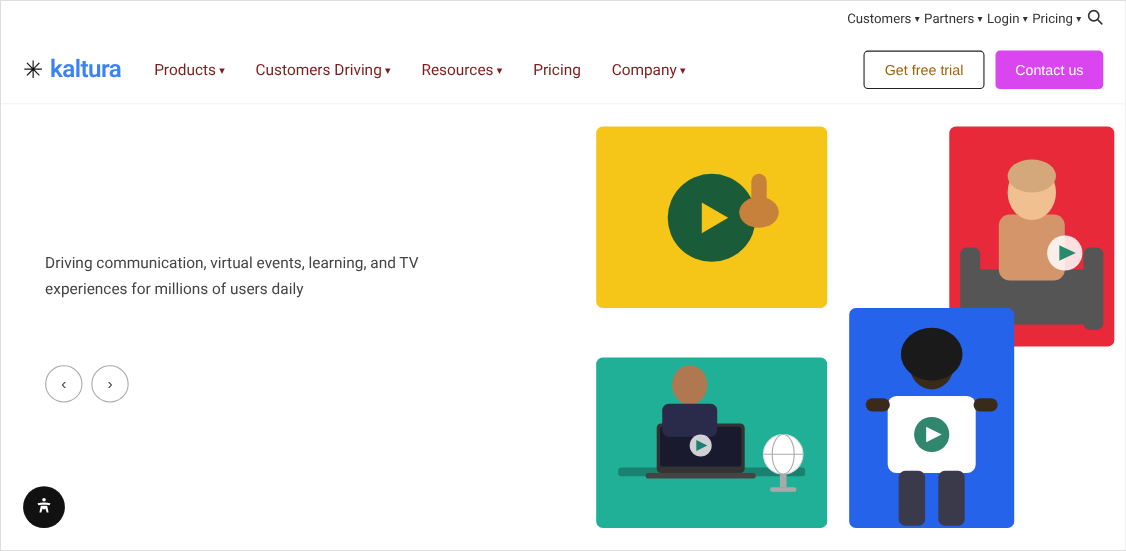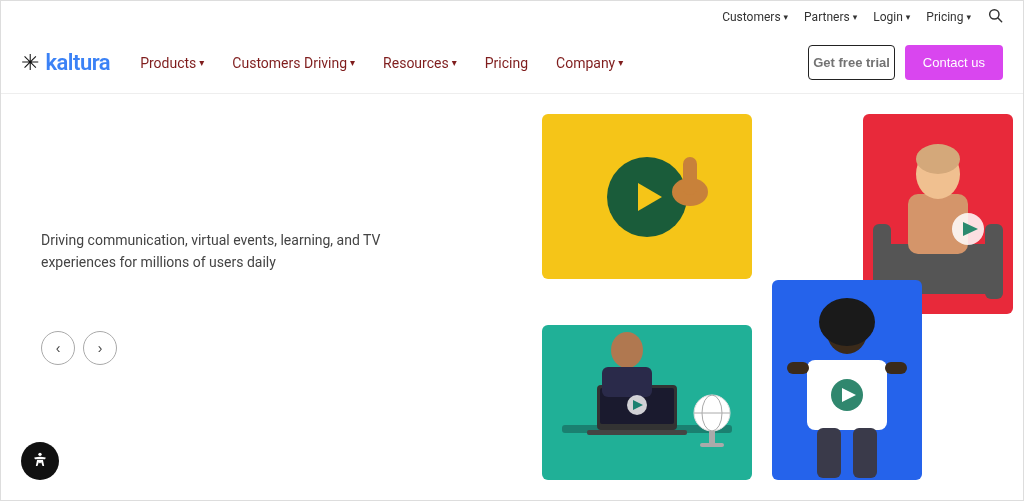--- a/index.html
+++ b/index.html
@@ -20,21 +20,21 @@
       position: relative;
     }
     
     .top-bar {
       background: white;
       display: flex;
       justify-content: flex-end;
       align-items: center;
       padding: 6px 20px;
       border-bottom: none;
-      gap: 16px;
+      gap: 4px;
       font-size: 12px;
       color: #333;
     }
     .top-bar-item {
       display: flex;
       align-items: center;
       gap: 3px;
       cursor: pointer;
       color: #333;
     }
@@ -89,25 +89,25 @@
     }
     .nav-actions {
       display: flex;
       align-items: center;
       gap: 10px;
       margin-left: auto;
     }
     .btn-free-trial {
       border: 1.5px solid #222;
       background: white;
-      color: #737373;
-      padding: 9px 4px;
+      color: #a16207;
+      padding: 9px 18px;
       border-radius: 4px;
       font-size: 13px;
-      font-weight: 700;
+      font-weight: 400;
       cursor: pointer;
       white-space: nowrap;
     }
     .btn-contact {
       background: #d946ef;
       color: white;
       padding: 10px 18px;
       border-radius: 4px;
       font-size: 13px;
       font-weight: 500;

